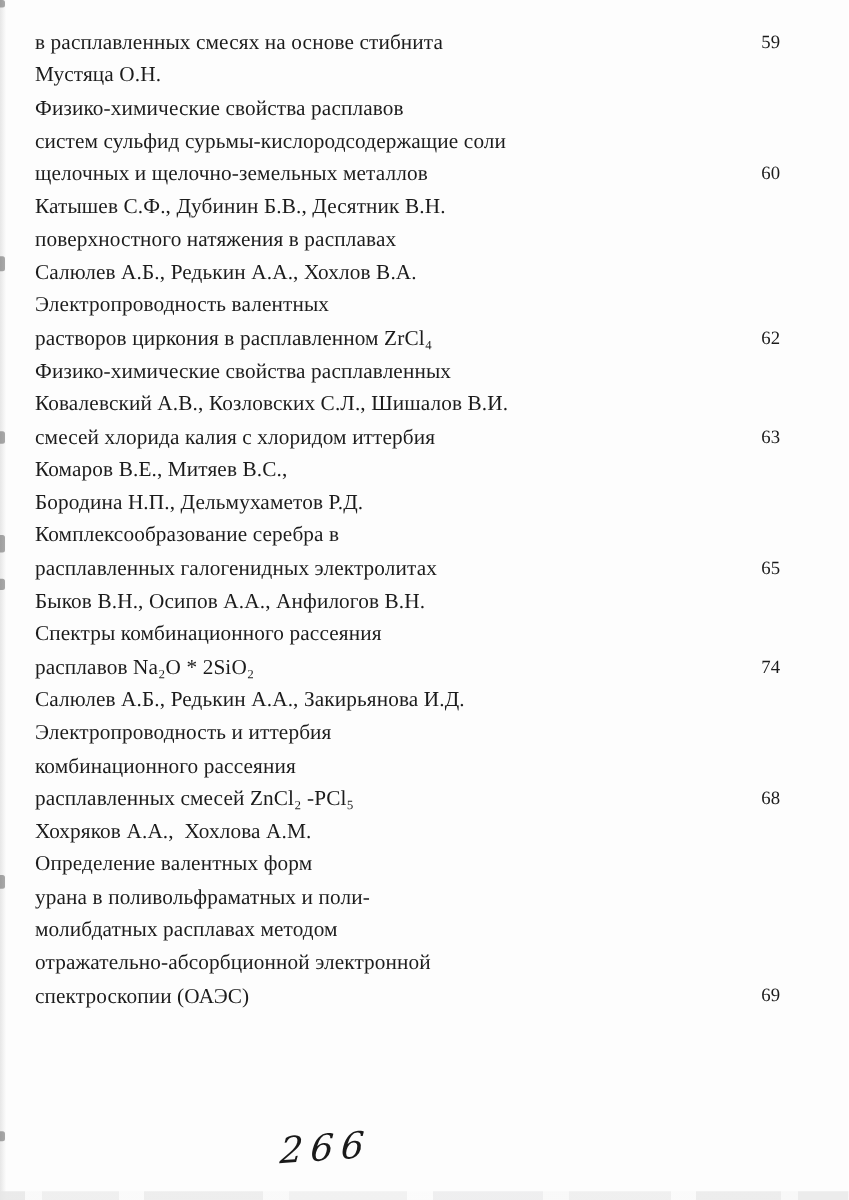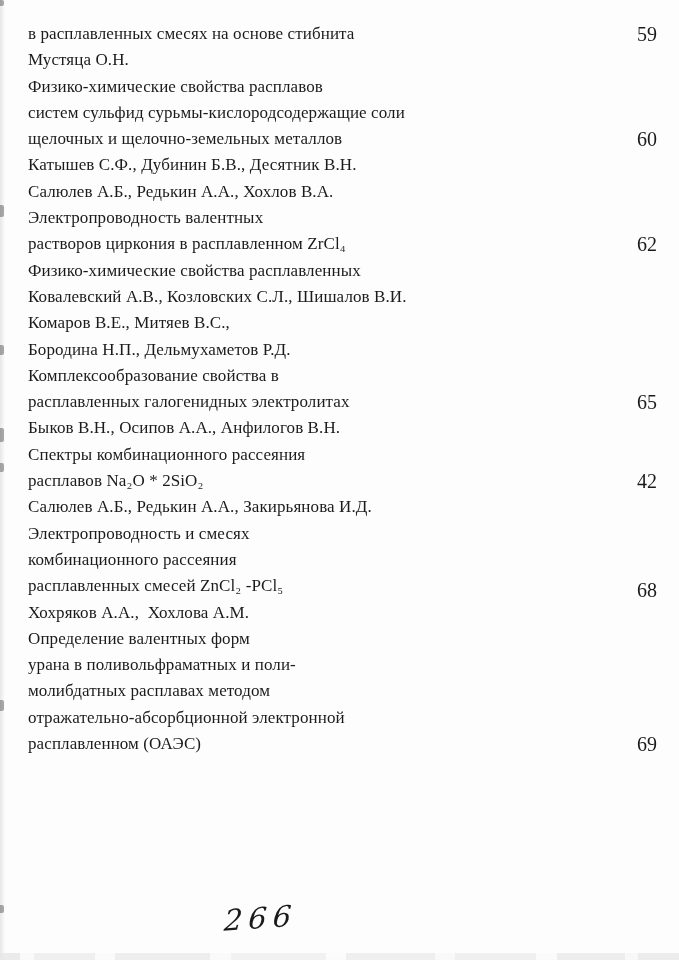--- a/index.html
+++ b/index.html
@@ -30,22 +30,22 @@
     line-height: 26.3px;
     font-size: 17px;
     white-space: pre;
   }
   .toc-text {
     flex: 1 1 auto;
     letter-spacing: 0.1px;
   }
   .toc-page {
     flex: 0 0 48px;
-    text-align: right;
-    font-size: 20px;
+    text-align: left;
+    font-size: 15px;
   }
   
   .toc-row:nth-child(19) .toc-page { transform: translateY(2px); }
   .toc-row:nth-child(22) .toc-page { transform: translateY(4px); }
   .toc-row:nth-child(26) .toc-page { transform: translateY(9px); }
   .toc-row:nth-child(32) .toc-page { transform: translateY(13px); }
 
   
   .handwritten {
     position: absolute;
@@ -95,42 +95,44 @@
 
 <div class="page">
 
   <div class="toc" id="toc">
       <div class="toc-row"><span class="toc-text">в расплавленных смесях на основе стибнита</span><span class="toc-page">59</span></div>
       <div class="toc-row"><span class="toc-text">Мустяца О.Н.</span><span class="toc-page"></span></div>
       <div class="toc-row"><span class="toc-text">Физико-химические свойства расплавов</span><span class="toc-page"></span></div>
       <div class="toc-row"><span class="toc-text">систем сульфид сурьмы-кислородсодержащие соли</span><span class="toc-page"></span></div>
       <div class="toc-row"><span class="toc-text">щелочных и щелочно-земельных металлов</span><span class="toc-page">60</span></div>
       <div class="toc-row"><span class="toc-text">Катышев С.Ф., Дубинин Б.В., Десятник В.Н.</span><span class="toc-page"></span></div>
+      <div class="toc-row"><span class="toc-text">поверхностного натяжения в расплавах</span><span class="toc-page"></span></div>
       <div class="toc-row"><span class="toc-text">Салюлев А.Б., Редькин А.А., Хохлов В.А.</span><span class="toc-page"></span></div>
       <div class="toc-row"><span class="toc-text">Электропроводность валентных</span><span class="toc-page"></span></div>
       <div class="toc-row"><span class="toc-text">растворов циркония в расплавленном ZrCl₄</span><span class="toc-page">62</span></div>
       <div class="toc-row"><span class="toc-text">Физико-химические свойства расплавленных</span><span class="toc-page"></span></div>
       <div class="toc-row"><span class="toc-text">Ковалевский А.В., Козловских С.Л., Шишалов В.И.</span><span class="toc-page"></span></div>
+      <div class="toc-row"><span class="toc-text">смесей хлорида калия с хлоридом иттербия</span><span class="toc-page">63</span></div>
       <div class="toc-row"><span class="toc-text">Комаров В.Е., Митяев В.С.,</span><span class="toc-page"></span></div>
       <div class="toc-row"><span class="toc-text">Бородина Н.П., Дельмухаметов Р.Д.</span><span class="toc-page"></span></div>
-      <div class="toc-row"><span class="toc-text">Комплексообразование свойства в</span><span class="toc-page"></span></div>
+      <div class="toc-row"><span class="toc-text">Комплексообразование серебра в</span><span class="toc-page"></span></div>
       <div class="toc-row"><span class="toc-text">расплавленных галогенидных электролитах</span><span class="toc-page">65</span></div>
       <div class="toc-row"><span class="toc-text">Быков В.Н., Осипов А.А., Анфилогов В.Н.</span><span class="toc-page"></span></div>
       <div class="toc-row"><span class="toc-text">Спектры комбинационного рассеяния</span><span class="toc-page"></span></div>
-      <div class="toc-row"><span class="toc-text">расплавов Na₂O * 2SiO₂</span><span class="toc-page">42</span></div>
+      <div class="toc-row"><span class="toc-text">расплавов Na₂O * 2SiO₂</span><span class="toc-page">74</span></div>
       <div class="toc-row"><span class="toc-text">Салюлев А.Б., Редькин А.А., Закирьянова И.Д.</span><span class="toc-page"></span></div>
-      <div class="toc-row"><span class="toc-text">Электропроводность и смесях</span><span class="toc-page"></span></div>
+      <div class="toc-row"><span class="toc-text">Электропроводность и иттербия</span><span class="toc-page"></span></div>
       <div class="toc-row"><span class="toc-text">комбинационного рассеяния</span><span class="toc-page"></span></div>
       <div class="toc-row"><span class="toc-text">расплавленных смесей ZnCl₂ -PCl₅</span><span class="toc-page">68</span></div>
       <div class="toc-row"><span class="toc-text">Хохряков А.А.,  Хохлова А.М.</span><span class="toc-page"></span></div>
       <div class="toc-row"><span class="toc-text">Определение валентных форм</span><span class="toc-page"></span></div>
       <div class="toc-row"><span class="toc-text">урана в поливольфраматных и поли-</span><span class="toc-page"></span></div>
       <div class="toc-row"><span class="toc-text">молибдатных расплавах методом</span><span class="toc-page"></span></div>
       <div class="toc-row"><span class="toc-text">отражательно-абсорбционной электронной</span><span class="toc-page"></span></div>
-      <div class="toc-row"><span class="toc-text">расплавленном (ОАЭС)</span><span class="toc-page">69</span></div>
+      <div class="toc-row"><span class="toc-text">спектроскопии (ОАЭС)</span><span class="toc-page">69</span></div>
     </div>
 
   <div class="handwritten">266</div>
 
   <div class="edge-left"></div>
   <div class="edge-mark" style="top:0;height:6px;"></div>
   <div class="edge-mark" style="top:205px;height:12px;"></div>
   <div class="edge-mark" style="top:345px;height:10px;"></div>
   <div class="edge-mark" style="top:428px;height:14px;"></div>
   <div class="edge-mark" style="top:463px;height:9px;"></div>

